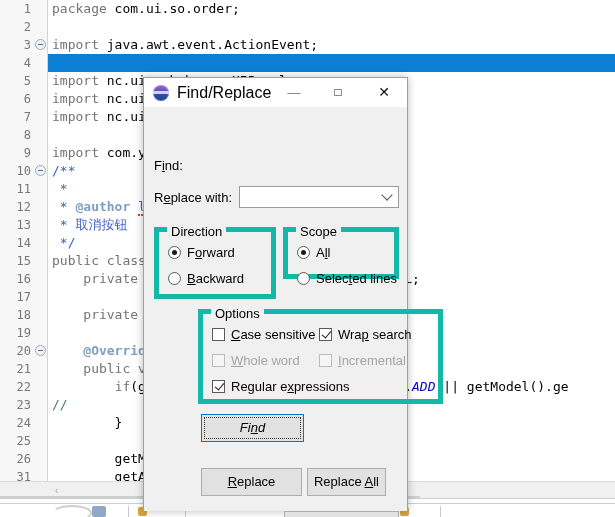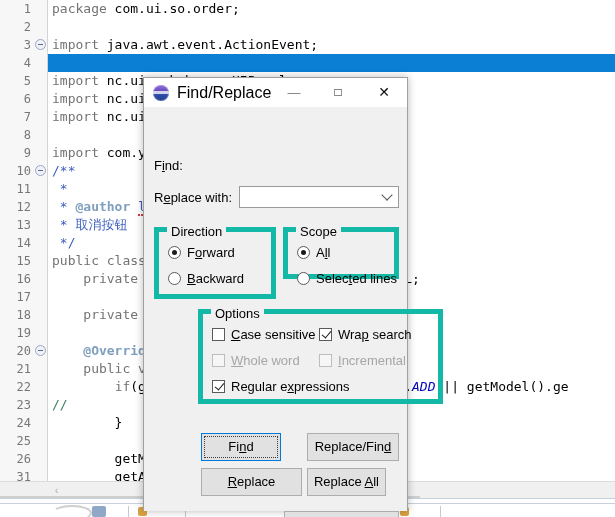--- a/index.html
+++ b/index.html
@@ -438,26 +438,23 @@
         <div class="check-row disabled" style="left:116px; top:38px;">
           <span class="checkbox" id="opt-box-3"></span>
           <span class="ctl-label" id="opt-lbl-3"><u>I</u>ncremental</span>
         </div>
         <div class="check-row" style="left:9px; top:64px;">
           <span class="checkbox on" id="opt-box-4"></span>
           <span class="ctl-label" id="opt-lbl-4">Regular e<u>x</u>pressions</span>
         </div>
       </div>
 
-      <div class="btn focus" style="left:57px; top:325px; width:80px;" id="btn-0">
+      <div class="btn focus" style="left:57px; top:306px; width:103px;font-style:italic;" id="btn-0">
         <span class="inner"></span>
         <span class="t" id="btn-t-0">Fi<u>n</u>d</span>
-      </div>
-      <div class="btn" style="left:163px; top:325px; width:92px;" id="btn-1">
-        <span class="t" id="btn-t-1">Replace/Fin<u>d</u></span>
       </div>
       <div class="btn" style="left:57px; top:360px; width:101px;" id="btn-2">
         <span class="t" id="btn-t-2"><u>R</u>eplace</span>
       </div>
       <div class="btn" style="left:163px; top:360px; width:79px;" id="btn-3">
         <span class="t" id="btn-t-3">Replace <u>A</u>ll</span>
       </div>
       <div class="btn" style="left:140px; top:403px; width:115px;" id="btn-4">
         
       </div>

